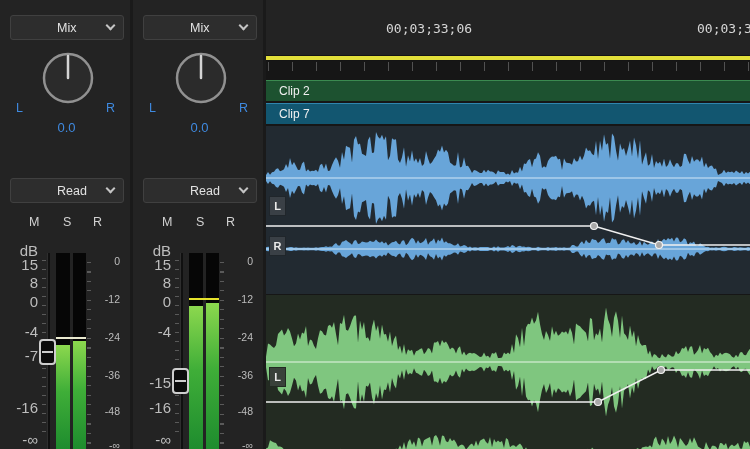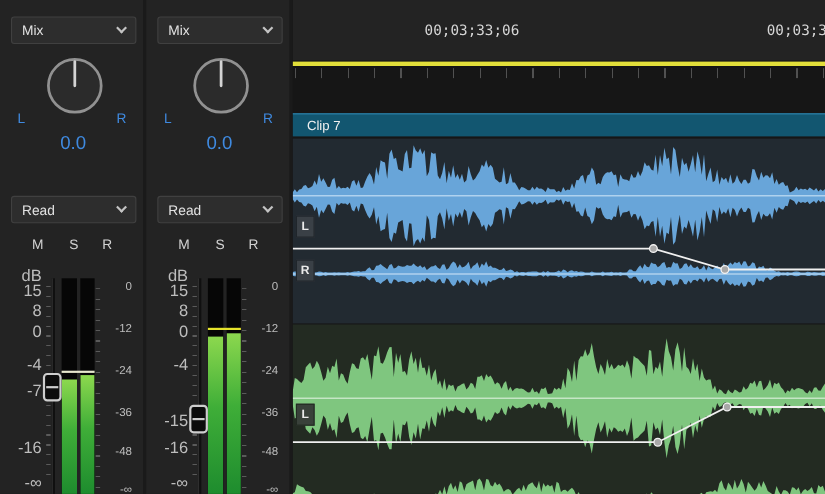--- a/index.html
+++ b/index.html
@@ -10,32 +10,32 @@
 
   
   .mixer { position:absolute; left:0; top:0; width:266px; height:449px; display:flex; background:#1c1c1c; }
   .strip { position:relative; width:133px; height:449px; background:#232323; border-right:3px solid #1a1a1a; }
 
   .dropdown { position:absolute; left:10px; width:114px; height:25px; background:#2d2d2d;
               border:1px solid #404040; border-radius:3px; display:flex; align-items:center;
               padding:0 9px; gap:6px; cursor:pointer; }
   .dd-input { top:15px; }
   .dd-auto  { top:178px; }
-  .dd-label { flex:1; font-size:12.5px; color:#e2e2e2; }
+  .dd-label { flex:1; font-size:12.5px; color:#e2e2e2;margin-left:37px; }
   .chev { width:7px; height:7px; border-right:2px solid #c4c4c4; border-bottom:2px solid #c4c4c4;
           transform:rotate(45deg); margin-top:-4px; }
 
   .knob { position:absolute; left:40px; top:50px; width:56px; height:56px; }
   .knob-body { fill:#2b2b2b; stroke:#919191; stroke-width:2.5; }
   .knob-pointer { stroke:#d4d4d4; stroke-width:2.5; stroke-linecap:round; }
 
   .pan-l, .pan-r { position:absolute; top:101px; font-size:12.5px; color:var(--accent-blue); }
   .pan-l { left:16px; } .pan-r { left:106px; }
   .pan-val { position:absolute; top:120px; left:0; width:133px; text-align:center;
-             font-size:17px; color:var(--accent-blue); }
+             font-size:13px; color:var(--accent-blue); }
 
   .msr { position:absolute; top:215px; font-size:12.5px; color:#d2d2d2; }
   .msr.m { left:29px; } .msr.s { left:63px; } .msr.r { left:93px; }
 
   .sl { position:absolute; left:8px; width:30px; text-align:right; font-size:15px; line-height:11px; color:#bdbdbd; }
   .sr { position:absolute; left:92px; width:28px; text-align:right; font-size:10.5px; line-height:11px; color:#bdbdbd; }
 
   .ticks-left  { position:absolute; left:42px; top:260px; width:4px; height:178px;
                  background:repeating-linear-gradient(to bottom,#5a5a5a 0 1px,transparent 1px 9px); }
   .ticks-right { position:absolute; left:87px; top:262px; width:4px; height:182px;
@@ -199,20 +199,23 @@
   </div>
 
   <div class="timeline">
     <div class="ruler">
       <span class="tc" style="left:120px">00;03;33;06</span>
       <span class="tc" style="left:431px">00;03;33</span>
     </div>
     <div class="workbar"></div>
     <div class="rticks"></div>
 
+    <div class="cliphead ch-green">
+      <span class="cliplabel">Clip 2</span>
+    </div>
     <div class="cliphead ch-blue">
       <span class="cliplabel">Clip 7</span>
     </div>
 
     <div class="region region-blue">
       <svg class="wavesvg" width="484" height="168">
         <path id="waveBlueL" class="wave-blue" d="M0 49.1 L2 46.0 L4 48.7 L6 46.3 L8 45.8 L10 42.9 L12 42.2 L14 45.2 L16 44.5 L18 43.2 L20 38.0 L22 42.1 L24 32.1 L26 39.2 L28 36.1 L30 40.0 L32 44.1 L34 43.8 L36 37.5 L38 35.5 L40 45.5 L42 43.2 L44 45.4 L46 44.7 L48 45.1 L50 43.7 L52 45.9 L54 39.1 L56 37.7 L58 42.9 L60 37.6 L62 44.9 L64 44.4 L66 38.9 L68 34.4 L70 31.3 L72 34.7 L74 41.7 L76 25.9 L78 33.7 L80 19.7 L82 21.1 L84 21.8 L86 36.6 L88 13.7 L90 10.0 L92 18.6 L94 17.5 L96 27.8 L98 28.8 L100 30.0 L102 14.0 L104 10.4 L106 27.0 L108 26.6 L110 6.1 L112 10.8 L114 12.8 L116 8.7 L118 14.2 L120 10.3 L122 34.3 L124 30.1 L126 12.3 L128 13.8 L130 13.3 L132 33.6 L134 37.0 L136 31.3 L138 21.3 L140 40.7 L142 29.3 L144 35.5 L146 24.2 L148 35.8 L150 32.2 L152 37.3 L154 31.9 L156 40.0 L158 37.9 L160 25.0 L162 32.5 L164 38.1 L166 36.3 L168 32.8 L170 29.7 L172 23.5 L174 25.8 L176 19.5 L178 26.4 L180 23.7 L182 26.5 L184 36.5 L186 38.0 L188 39.8 L190 39.2 L192 26.0 L194 41.6 L196 40.4 L198 31.2 L200 40.0 L202 39.8 L204 43.1 L206 47.0 L208 44.0 L210 44.5 L212 45.7 L214 47.0 L216 46.9 L218 43.8 L220 46.6 L222 43.8 L224 45.6 L226 45.4 L228 46.4 L230 48.5 L232 44.2 L234 46.1 L236 46.0 L238 46.1 L240 48.6 L242 47.5 L244 48.9 L246 43.9 L248 47.4 L250 46.3 L252 46.8 L254 40.7 L256 45.4 L258 37.6 L260 37.9 L262 34.2 L264 33.1 L266 41.3 L268 33.6 L270 32.5 L272 26.2 L274 29.7 L276 41.9 L278 40.2 L280 41.4 L282 35.0 L284 31.9 L286 30.6 L288 30.8 L290 29.7 L292 33.4 L294 32.7 L296 43.9 L298 32.3 L300 36.6 L302 37.1 L304 37.3 L306 38.7 L308 32.0 L310 35.5 L312 35.2 L314 29.4 L316 34.3 L318 29.8 L320 21.6 L322 25.0 L324 24.3 L326 28.1 L328 29.2 L330 14.7 L332 33.0 L334 14.8 L336 24.8 L338 8.3 L340 18.7 L342 17.1 L344 32.7 L346 7.6 L348 10.4 L350 24.4 L352 34.8 L354 17.3 L356 24.0 L358 22.0 L360 30.1 L362 23.1 L364 14.8 L366 30.5 L368 11.4 L370 19.3 L372 32.8 L374 14.3 L376 38.7 L378 32.0 L380 26.3 L382 39.7 L384 38.0 L386 28.1 L388 41.9 L390 34.9 L392 37.7 L394 35.7 L396 40.7 L398 32.4 L400 41.1 L402 39.0 L404 33.2 L406 38.3 L408 41.3 L410 37.3 L412 37.3 L414 41.1 L416 39.7 L418 27.7 L420 28.0 L422 34.3 L424 38.2 L426 30.1 L428 35.7 L430 33.4 L432 33.5 L434 36.1 L436 30.5 L438 41.2 L440 36.7 L442 41.9 L444 40.1 L446 39.4 L448 43.0 L450 42.5 L452 49.0 L454 48.1 L456 47.0 L458 43.7 L460 47.0 L462 45.4 L464 46.3 L466 45.5 L468 46.9 L470 44.4 L472 45.9 L474 47.2 L476 44.9 L478 48.2 L480 46.0 L482 47.6 L484 45.8 L484 58.2 L482 56.4 L480 58.0 L478 55.8 L476 59.1 L474 56.8 L472 58.1 L470 59.6 L468 57.1 L466 58.5 L464 57.7 L462 58.6 L460 57.0 L458 60.3 L456 57.0 L454 55.9 L452 55.0 L450 61.5 L448 61.0 L446 64.6 L444 63.9 L442 62.1 L440 67.3 L438 62.8 L436 73.5 L434 67.9 L432 70.5 L430 70.6 L428 68.3 L426 73.9 L424 65.8 L422 69.7 L420 76.0 L418 76.3 L416 64.3 L414 62.9 L412 66.7 L410 66.7 L408 62.7 L406 65.7 L404 70.8 L402 65.0 L400 62.9 L398 71.6 L396 63.3 L394 68.3 L392 66.3 L390 69.1 L388 62.1 L386 75.9 L384 66.0 L382 64.3 L380 77.7 L378 72.0 L376 65.3 L374 89.7 L372 71.2 L370 84.7 L368 92.6 L366 73.5 L364 89.2 L362 80.9 L360 73.9 L358 82.0 L356 80.0 L354 86.7 L352 69.2 L350 79.6 L348 93.6 L346 96.4 L344 71.3 L342 86.9 L340 85.3 L338 95.7 L336 79.2 L334 89.2 L332 71.0 L330 89.3 L328 74.8 L326 75.9 L324 79.7 L322 79.0 L320 82.4 L318 74.2 L316 69.7 L314 74.6 L312 68.8 L310 68.5 L308 72.0 L306 65.3 L304 66.7 L302 66.9 L300 67.4 L298 71.7 L296 60.1 L294 71.3 L292 70.6 L290 74.3 L288 73.2 L286 73.4 L284 72.1 L282 69.0 L280 62.6 L278 63.8 L276 62.1 L274 74.3 L272 77.8 L270 71.5 L268 70.4 L266 62.7 L264 70.9 L262 69.8 L260 66.1 L258 66.4 L256 58.6 L254 63.3 L252 57.2 L250 57.7 L248 56.6 L246 60.1 L244 55.1 L242 56.5 L240 55.4 L238 57.9 L236 58.0 L234 57.9 L232 59.8 L230 55.5 L228 57.6 L226 58.6 L224 58.4 L222 60.2 L220 57.4 L218 60.2 L216 57.1 L214 57.0 L212 58.3 L210 59.5 L208 60.0 L206 57.0 L204 60.9 L202 64.2 L200 64.0 L198 72.8 L196 63.6 L194 62.4 L192 78.0 L190 64.8 L188 64.2 L186 66.0 L184 67.5 L182 77.5 L180 80.3 L178 77.6 L176 84.5 L174 78.2 L172 80.5 L170 74.3 L168 71.2 L166 67.7 L164 65.9 L162 71.5 L160 79.0 L158 66.1 L156 64.0 L154 72.1 L152 66.7 L150 71.8 L148 68.2 L146 79.8 L144 68.5 L142 74.7 L140 63.3 L138 82.7 L136 72.7 L134 67.0 L132 70.4 L130 90.7 L128 90.2 L126 91.7 L124 73.9 L122 69.7 L120 93.7 L118 89.8 L116 95.3 L114 91.2 L112 93.2 L110 97.9 L108 77.4 L106 77.0 L104 93.6 L102 90.0 L100 74.0 L98 75.2 L96 76.2 L94 86.5 L92 85.4 L90 94.0 L88 90.3 L86 67.4 L84 82.2 L82 82.9 L80 84.3 L78 70.3 L76 78.1 L74 62.3 L72 69.3 L70 72.7 L68 69.6 L66 65.1 L64 59.6 L62 59.1 L60 66.4 L58 61.1 L56 66.3 L54 64.9 L52 58.1 L50 60.3 L48 58.9 L46 59.3 L44 58.6 L42 60.8 L40 58.5 L38 68.5 L36 66.5 L34 60.2 L32 59.9 L30 64.0 L28 67.9 L26 64.8 L24 71.9 L22 61.9 L20 66.0 L18 60.8 L16 59.5 L14 58.8 L12 61.8 L10 61.1 L8 58.2 L6 57.7 L4 55.3 L2 58.0 L0 54.9 Z"></path>
         <line class="cl-blue" x1="0" y1="52" x2="484" y2="52"></line>
         <path id="waveBlueR" class="wave-blue" d="M0 121.3 L2 120.8 L4 120.9 L6 121.4 L8 119.4 L10 121.0 L12 121.5 L14 121.3 L16 121.5 L18 121.6 L20 121.8 L22 121.6 L24 120.9 L26 121.1 L28 121.8 L30 121.2 L32 121.8 L34 121.8 L36 121.8 L38 121.4 L40 121.8 L42 121.6 L44 121.8 L46 121.8 L48 121.8 L50 121.3 L52 121.8 L54 121.3 L56 120.9 L58 120.9 L60 120.3 L62 121.0 L64 120.6 L66 120.7 L68 118.4 L70 116.9 L72 119.6 L74 119.4 L76 115.7 L78 115.3 L80 113.9 L82 115.8 L84 117.1 L86 118.8 L88 114.8 L90 114.0 L92 118.1 L94 117.5 L96 115.4 L98 116.0 L100 116.6 L102 116.2 L104 114.8 L106 115.7 L108 115.7 L110 113.6 L112 115.7 L114 116.7 L116 115.2 L118 117.4 L120 116.0 L122 119.4 L124 117.8 L126 116.2 L128 116.0 L130 114.8 L132 117.4 L134 118.5 L136 114.7 L138 114.3 L140 119.2 L142 117.6 L144 114.1 L146 111.7 L148 113.2 L150 117.7 L152 114.2 L154 117.2 L156 116.6 L158 115.0 L160 112.0 L162 118.7 L164 115.8 L166 114.7 L168 112.3 L170 117.9 L172 113.6 L174 115.6 L176 111.4 L178 116.8 L180 115.3 L182 117.3 L184 117.3 L186 118.3 L188 119.4 L190 119.2 L192 117.3 L194 120.4 L196 119.9 L198 118.9 L200 119.7 L202 121.5 L204 120.6 L206 121.8 L208 121.3 L210 121.2 L212 121.8 L214 121.1 L216 121.1 L218 120.9 L220 120.9 L222 120.9 L224 121.8 L226 121.7 L228 120.5 L230 121.7 L232 120.3 L234 121.6 L236 121.4 L238 121.4 L240 121.1 L242 120.0 L244 121.3 L246 118.9 L248 119.7 L250 121.4 L252 120.2 L254 119.7 L256 120.8 L258 120.4 L260 121.3 L262 120.8 L264 121.1 L266 121.7 L268 121.8 L270 121.8 L272 120.8 L274 121.5 L276 121.8 L278 121.8 L280 121.8 L282 120.9 L284 121.8 L286 121.5 L288 121.4 L290 121.1 L292 121.7 L294 121.5 L296 121.8 L298 121.2 L300 121.8 L302 121.8 L304 121.6 L306 119.1 L308 118.9 L310 120.5 L312 120.5 L314 117.3 L316 115.2 L318 118.3 L320 113.8 L322 116.6 L324 116.9 L326 112.7 L328 113.8 L330 113.9 L332 117.0 L334 115.6 L336 113.0 L338 112.2 L340 117.6 L342 116.8 L344 117.1 L346 111.9 L348 113.5 L350 113.3 L352 118.6 L354 117.5 L356 113.9 L358 113.3 L360 117.0 L362 114.2 L364 117.2 L366 117.6 L368 116.0 L370 118.9 L372 118.0 L374 115.1 L376 119.8 L378 115.8 L380 117.8 L382 118.7 L384 116.9 L386 115.3 L388 118.4 L390 118.6 L392 113.1 L394 117.6 L396 114.8 L398 112.7 L400 114.6 L402 112.1 L404 113.4 L406 111.7 L408 115.4 L410 111.4 L412 111.8 L414 116.2 L416 115.3 L418 112.3 L420 113.4 L422 119.2 L424 116.2 L426 116.9 L428 115.5 L430 119.5 L432 119.7 L434 117.2 L436 118.4 L438 120.1 L440 121.0 L442 120.7 L444 121.8 L446 121.5 L448 121.8 L450 121.2 L452 121.8 L454 121.7 L456 121.1 L458 120.8 L460 121.1 L462 121.7 L464 121.8 L466 121.8 L468 121.1 L470 121.2 L472 121.8 L474 121.3 L476 121.4 L478 121.8 L480 121.8 L482 121.0 L484 121.4 L484 124.6 L482 125.0 L480 124.2 L478 124.2 L476 124.6 L474 124.7 L472 124.2 L470 124.8 L468 124.9 L466 124.2 L464 124.2 L462 124.3 L460 124.9 L458 125.2 L456 124.9 L454 124.3 L452 124.2 L450 124.8 L448 124.2 L446 124.5 L444 124.2 L442 125.3 L440 125.0 L438 125.9 L436 127.6 L434 128.8 L432 126.3 L430 126.5 L428 130.5 L426 129.1 L424 129.8 L422 126.8 L420 132.6 L418 133.7 L416 130.7 L414 129.8 L412 134.2 L410 134.6 L408 130.6 L406 134.3 L404 132.6 L402 133.9 L400 131.4 L398 133.3 L396 131.2 L394 128.4 L392 132.9 L390 127.4 L388 127.6 L386 130.7 L384 129.1 L382 127.3 L380 128.2 L378 130.2 L376 126.2 L374 130.9 L372 128.0 L370 127.1 L368 130.0 L366 128.4 L364 128.8 L362 131.8 L360 129.0 L358 132.7 L356 132.1 L354 128.5 L352 127.4 L350 132.7 L348 132.5 L346 134.1 L344 128.9 L342 129.2 L340 128.4 L338 133.8 L336 133.0 L334 130.4 L332 129.0 L330 132.1 L328 132.2 L326 133.3 L324 129.1 L322 129.4 L320 132.2 L318 127.7 L316 130.8 L314 128.7 L312 125.5 L310 125.5 L308 127.1 L306 126.9 L304 124.4 L302 124.2 L300 124.2 L298 124.8 L296 124.2 L294 124.5 L292 124.3 L290 124.9 L288 124.6 L286 124.5 L284 124.2 L282 125.1 L280 124.2 L278 124.2 L276 124.2 L274 124.5 L272 125.2 L270 124.2 L268 124.2 L266 124.3 L264 124.9 L262 125.2 L260 124.7 L258 125.6 L256 125.2 L254 126.3 L252 125.8 L250 124.6 L248 126.3 L246 127.1 L244 124.7 L242 126.0 L240 124.9 L238 124.6 L236 124.6 L234 124.4 L232 125.7 L230 124.3 L228 125.5 L226 124.3 L224 124.2 L222 125.1 L220 125.1 L218 125.1 L216 124.9 L214 124.9 L212 124.2 L210 124.8 L208 124.7 L206 124.2 L204 125.4 L202 124.5 L200 126.3 L198 127.1 L196 126.1 L194 125.6 L192 128.7 L190 126.8 L188 126.6 L186 127.7 L184 128.7 L182 128.7 L180 130.7 L178 129.2 L176 134.6 L174 130.4 L172 132.4 L170 128.1 L168 133.7 L166 131.3 L164 130.2 L162 127.3 L160 134.0 L158 131.0 L156 129.4 L154 128.8 L152 131.8 L150 128.3 L148 132.8 L146 134.3 L144 131.9 L142 128.4 L140 126.8 L138 131.7 L136 131.3 L134 127.5 L132 128.6 L130 131.2 L128 130.0 L126 129.8 L124 128.2 L122 126.6 L120 130.0 L118 128.6 L116 130.8 L114 129.3 L112 130.3 L110 132.4 L108 130.3 L106 130.3 L104 131.2 L102 129.8 L100 129.4 L98 130.0 L96 130.6 L94 128.5 L92 127.9 L90 132.0 L88 131.2 L86 127.2 L84 128.9 L82 130.2 L80 132.1 L78 130.7 L76 130.3 L74 126.6 L72 126.4 L70 129.1 L68 127.6 L66 125.3 L64 125.4 L62 125.0 L60 125.7 L58 125.1 L56 125.1 L54 124.7 L52 124.2 L50 124.7 L48 124.2 L46 124.2 L44 124.2 L42 124.4 L40 124.2 L38 124.6 L36 124.2 L34 124.2 L32 124.2 L30 124.8 L28 124.2 L26 124.9 L24 125.1 L22 124.4 L20 124.2 L18 124.4 L16 124.5 L14 124.7 L12 124.5 L10 125.0 L8 126.6 L6 124.6 L4 125.1 L2 125.2 L0 124.7 Z"></path>
         <line class="cl-blue" x1="0" y1="123" x2="484" y2="123"></line>

